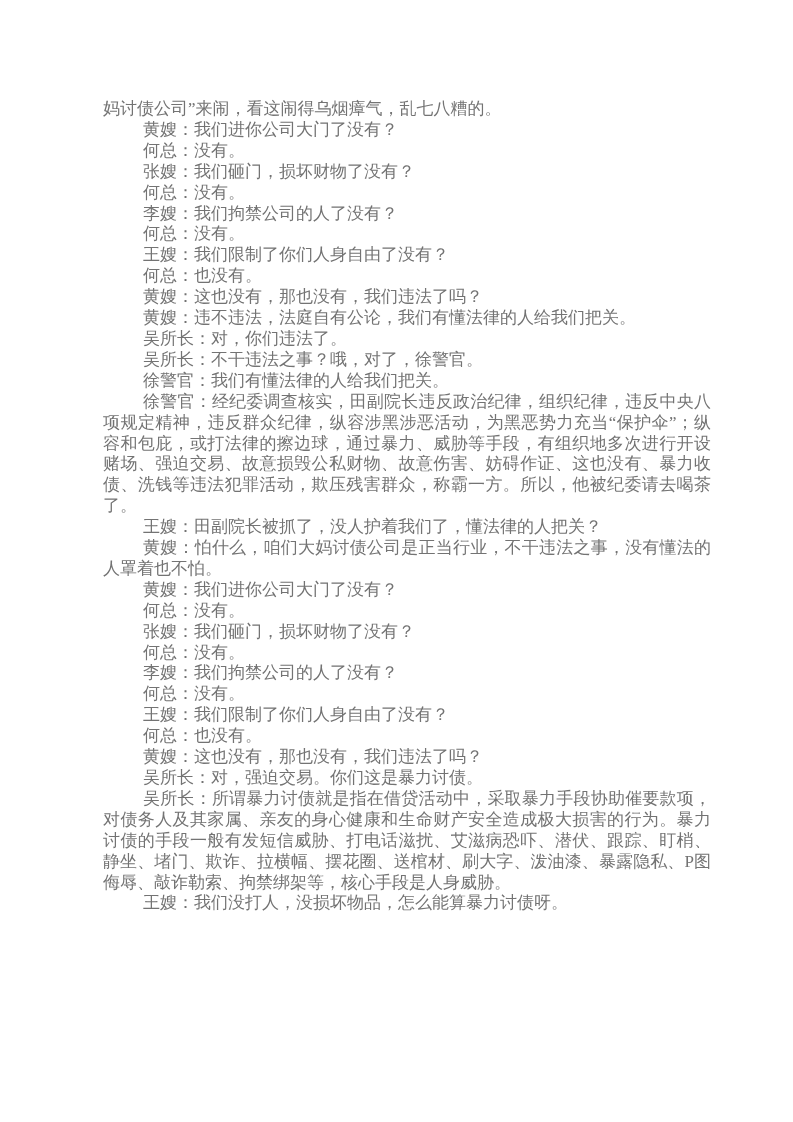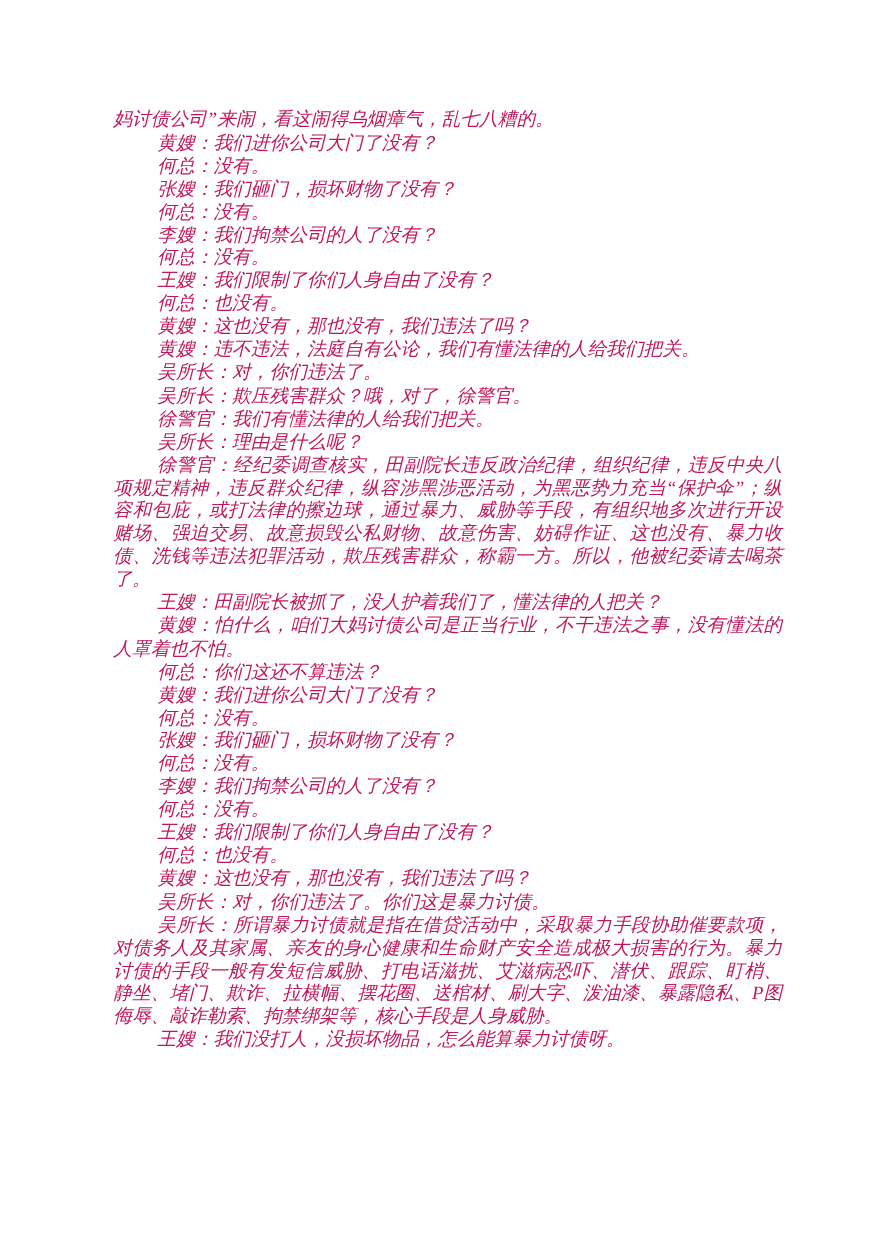--- a/index.html
+++ b/index.html
@@ -15,25 +15,24 @@
     overflow: hidden;
   }
   .text-block {
     position: absolute;
     left: 103px;
     top: 99px;
     width: 608px;
     font-family: "Liberation Serif", serif;
     font-size: 17px;
     line-height: 20.9px;
-    color: #be185d;
+    color: #737373;
     text-align: justify;
     text-justify: inter-character;
     letter-spacing: 0;
-    font-style: italic;
   }
   .para {
     margin: 0;
     padding: 0;
     text-indent: 40px;
   }
   .para.continuation {
     text-indent: 0;
   }
 </style>
@@ -48,33 +47,31 @@
       <p class="para">何总：没有。</p>
       <p class="para">张嫂：我们砸门，损坏财物了没有？</p>
       <p class="para">何总：没有。</p>
       <p class="para">李嫂：我们拘禁公司的人了没有？</p>
       <p class="para">何总：没有。</p>
       <p class="para">王嫂：我们限制了你们人身自由了没有？</p>
       <p class="para">何总：也没有。</p>
       <p class="para">黄嫂：这也没有，那也没有，我们违法了吗？</p>
       <p class="para">黄嫂：违不违法，法庭自有公论，我们有懂法律的人给我们把关。</p>
       <p class="para">吴所长：对，你们违法了。</p>
-      <p class="para">吴所长：欺压残害群众？哦，对了，徐警官。</p>
+      <p class="para">吴所长：不干违法之事？哦，对了，徐警官。</p>
       <p class="para">徐警官：我们有懂法律的人给我们把关。</p>
-      <p class="para">吴所长：理由是什么呢？</p>
       <p class="para">徐警官：经纪委调查核实，田副院长违反政治纪律，组织纪律，违反中央八项规定精神，违反群众纪律，纵容涉黑涉恶活动，为黑恶势力充当“保护伞”；纵容和包庇，或打法律的擦边球，通过暴力、威胁等手段，有组织地多次进行开设赌场、强迫交易、故意损毁公私财物、故意伤害、妨碍作证、这也没有、暴力收债、洗钱等违法犯罪活动，欺压残害群众，称霸一方。所以，他被纪委请去喝茶了。</p>
       <p class="para">王嫂：田副院长被抓了，没人护着我们了，懂法律的人把关？</p>
       <p class="para">黄嫂：怕什么，咱们大妈讨债公司是正当行业，不干违法之事，没有懂法的人罩着也不怕。</p>
-      <p class="para">何总：你们这还不算违法？</p>
       <p class="para">黄嫂：我们进你公司大门了没有？</p>
       <p class="para">何总：没有。</p>
       <p class="para">张嫂：我们砸门，损坏财物了没有？</p>
       <p class="para">何总：没有。</p>
       <p class="para">李嫂：我们拘禁公司的人了没有？</p>
       <p class="para">何总：没有。</p>
       <p class="para">王嫂：我们限制了你们人身自由了没有？</p>
       <p class="para">何总：也没有。</p>
       <p class="para">黄嫂：这也没有，那也没有，我们违法了吗？</p>
-      <p class="para">吴所长：对，你们违法了。你们这是暴力讨债。</p>
+      <p class="para">吴所长：对，强迫交易。你们这是暴力讨债。</p>
       <p class="para">吴所长：所谓暴力讨债就是指在借贷活动中，采取暴力手段协助催要款项，对债务人及其家属、亲友的身心健康和生命财产安全造成极大损害的行为。暴力讨债的手段一般有发短信威胁、打电话滋扰、艾滋病恐吓、潜伏、跟踪、盯梢、静坐、堵门、欺诈、拉横幅、摆花圈、送棺材、刷大字、泼油漆、暴露隐私、P图侮辱、敲诈勒索、拘禁绑架等，核心手段是人身威胁。</p>
       <p class="para">王嫂：我们没打人，没损坏物品，怎么能算暴力讨债呀。</p>
     </div>
 </div>
 
 </body></html>

